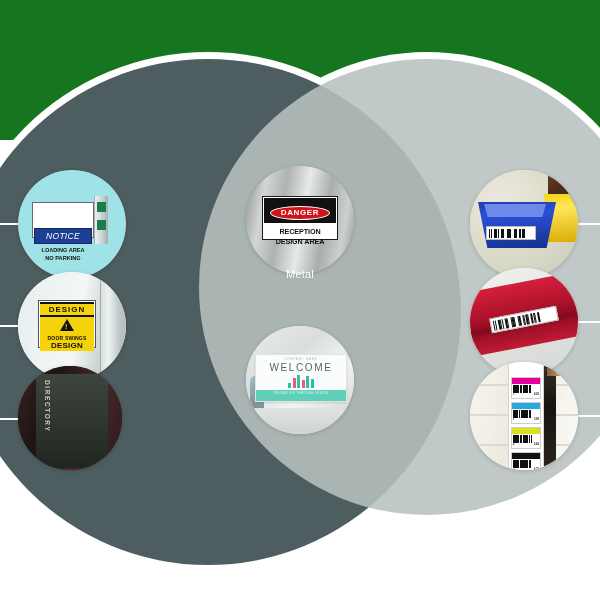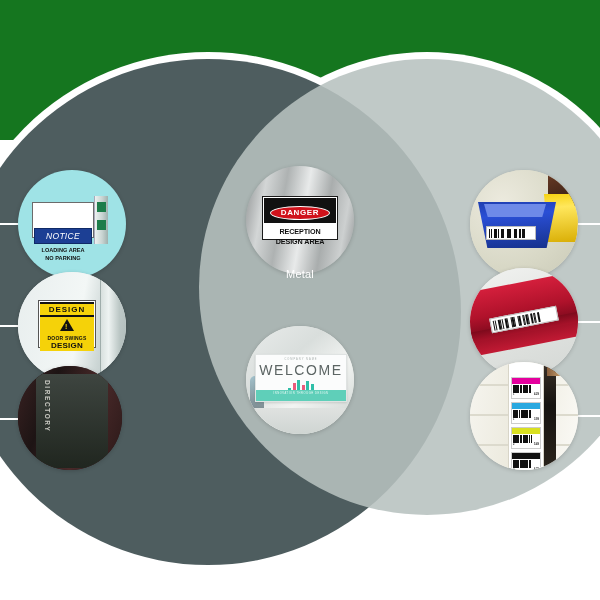--- a/index.html
+++ b/index.html
@@ -164,21 +164,21 @@
               background:linear-gradient(140deg,#e9eceb 0%,#d9dedc 35%,#f2f4f2 60%,#c9d0cd 100%); }
   .glass-person { position:absolute; left:4px; top:50px; width:14px; height:34px;
                   background:linear-gradient(180deg,#8fb6c4,#5c6d74); border-radius:5px 5px 2px 2px; opacity:.75; }
   .glass-floor { position:absolute; left:0; right:0; bottom:0; height:26px;
                  background:linear-gradient(180deg,#dfe2e0,#cfd5d2); }
   .welcome-sign {
     position:absolute; left:9px; top:28px; width:92px; height:48px;
     background:#fbfcfc; border:1px solid #dfe3e2; box-shadow:0 1px 2px rgba(0,0,0,.12);
   }
   .wel-kicker { font-size:2.6px; color:#a8b0ae; text-align:center; padding-top:3px; letter-spacing:1px; }
-  .wel-title { font-size:14px; color:#5c6564; text-align:center; letter-spacing:1.6px; padding-top:1px; }
+  .wel-title { font-size:10px; color:#5c6564; text-align:center; letter-spacing:1.6px; padding-top:1px; }
   .wel-bars { display:flex; align-items:flex-end; justify-content:center; gap:1.5px; height:13px; margin-top:2px; }
   .wel-bars i { display:block; width:3px; background:#2fbfa8; }
   .wel-bars i.pink { background:#ea5b7c; }
   .wel-band { position:absolute; left:0; right:0; bottom:0; height:11px; background:#5fcfb9; }
   .wel-band span { display:block; font-size:2.6px; color:#eafaf6; text-align:center; padding-top:2px; letter-spacing:.6px; }
 
   
   .bin-wall { position:absolute; inset:0;
               background:radial-gradient(circle at 30% 30%, #eceade, #d8d8c6 60%, #c9c9b6); }
   .bin-dark { position:absolute; right:0; top:0; width:30px; height:36px;

